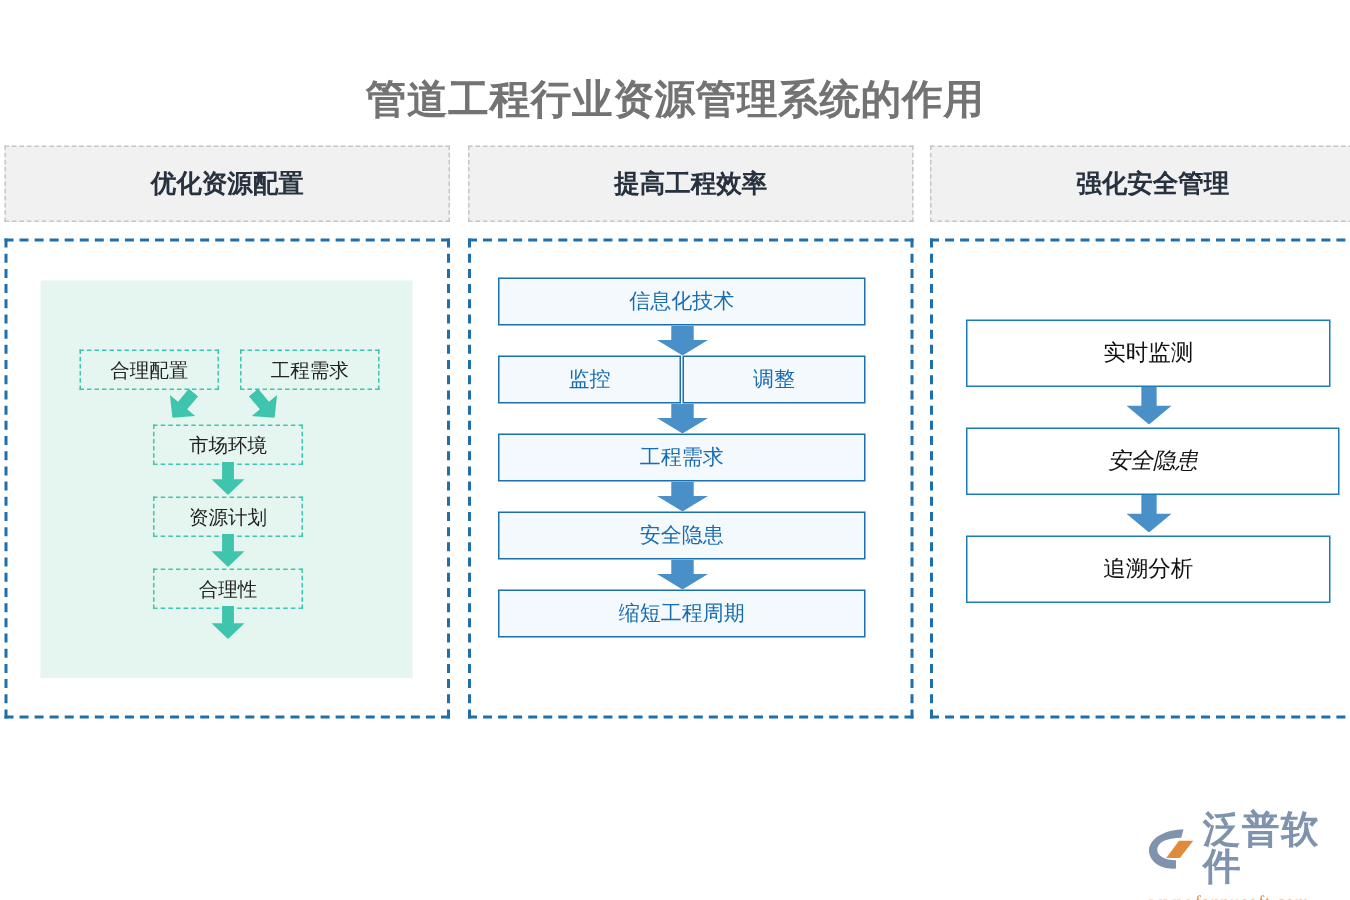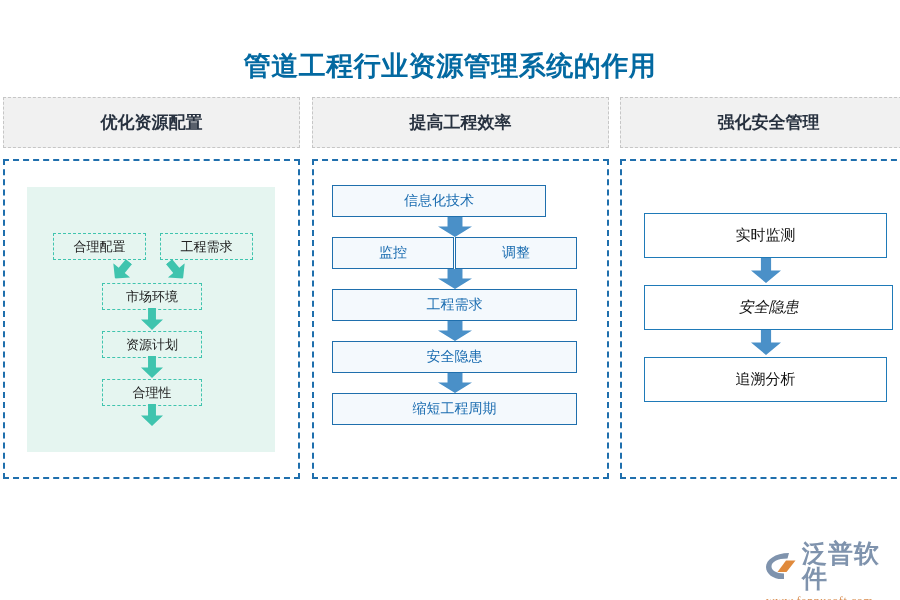--- a/index.html
+++ b/index.html
@@ -18,21 +18,21 @@
   
   .page-title {
     position: absolute;
     left: 0;
     top: 48px;
     width: 900px;
     text-align: center;
     font-family: "Liberation Serif", "DejaVu Serif", serif;
     font-size: 27px;
     font-weight: bold;
-    color: #0369a1;
+    color: #737373;
     letter-spacing: 0.5px;
   }
 
   
   .columns {
     position: absolute;
     left: 0;
     top: 97px;
     width: 900px;
     height: 385px;
@@ -122,21 +122,21 @@
     position: absolute;
     box-sizing: border-box;
     border: 1px solid #1f6fad;
     background: #f4f9fd;
     display: flex;
     align-items: center;
     justify-content: center;
     font-size: 14px;
     color: #1a6cb0;
   }
-  .c2-b1 { left: 18px;  top: 24px;  width: 214px; height: 32px; }
+  .c2-b1 { left: 18px;  top: 24px;  width: 245px; height: 32px; }
   .c2-b2 { left: 18px;  top: 76px;  width: 122px; height: 32px; }
   .c2-b3 { left: 141px; top: 76px;  width: 122px; height: 32px; }
   .c2-b4 { left: 18px;  top: 128px; width: 245px; height: 32px; }
   .c2-b5 { left: 18px;  top: 180px; width: 245px; height: 32px; }
   .c2-b6 { left: 18px;  top: 232px; width: 245px; height: 32px; }
 
   .arrow-blue {
     position: absolute;
     background: #4a90c8;
     clip-path: polygon(28% 0%, 72% 0%, 72% 48%, 100% 48%, 50% 100%, 0% 48%, 28% 48%);

